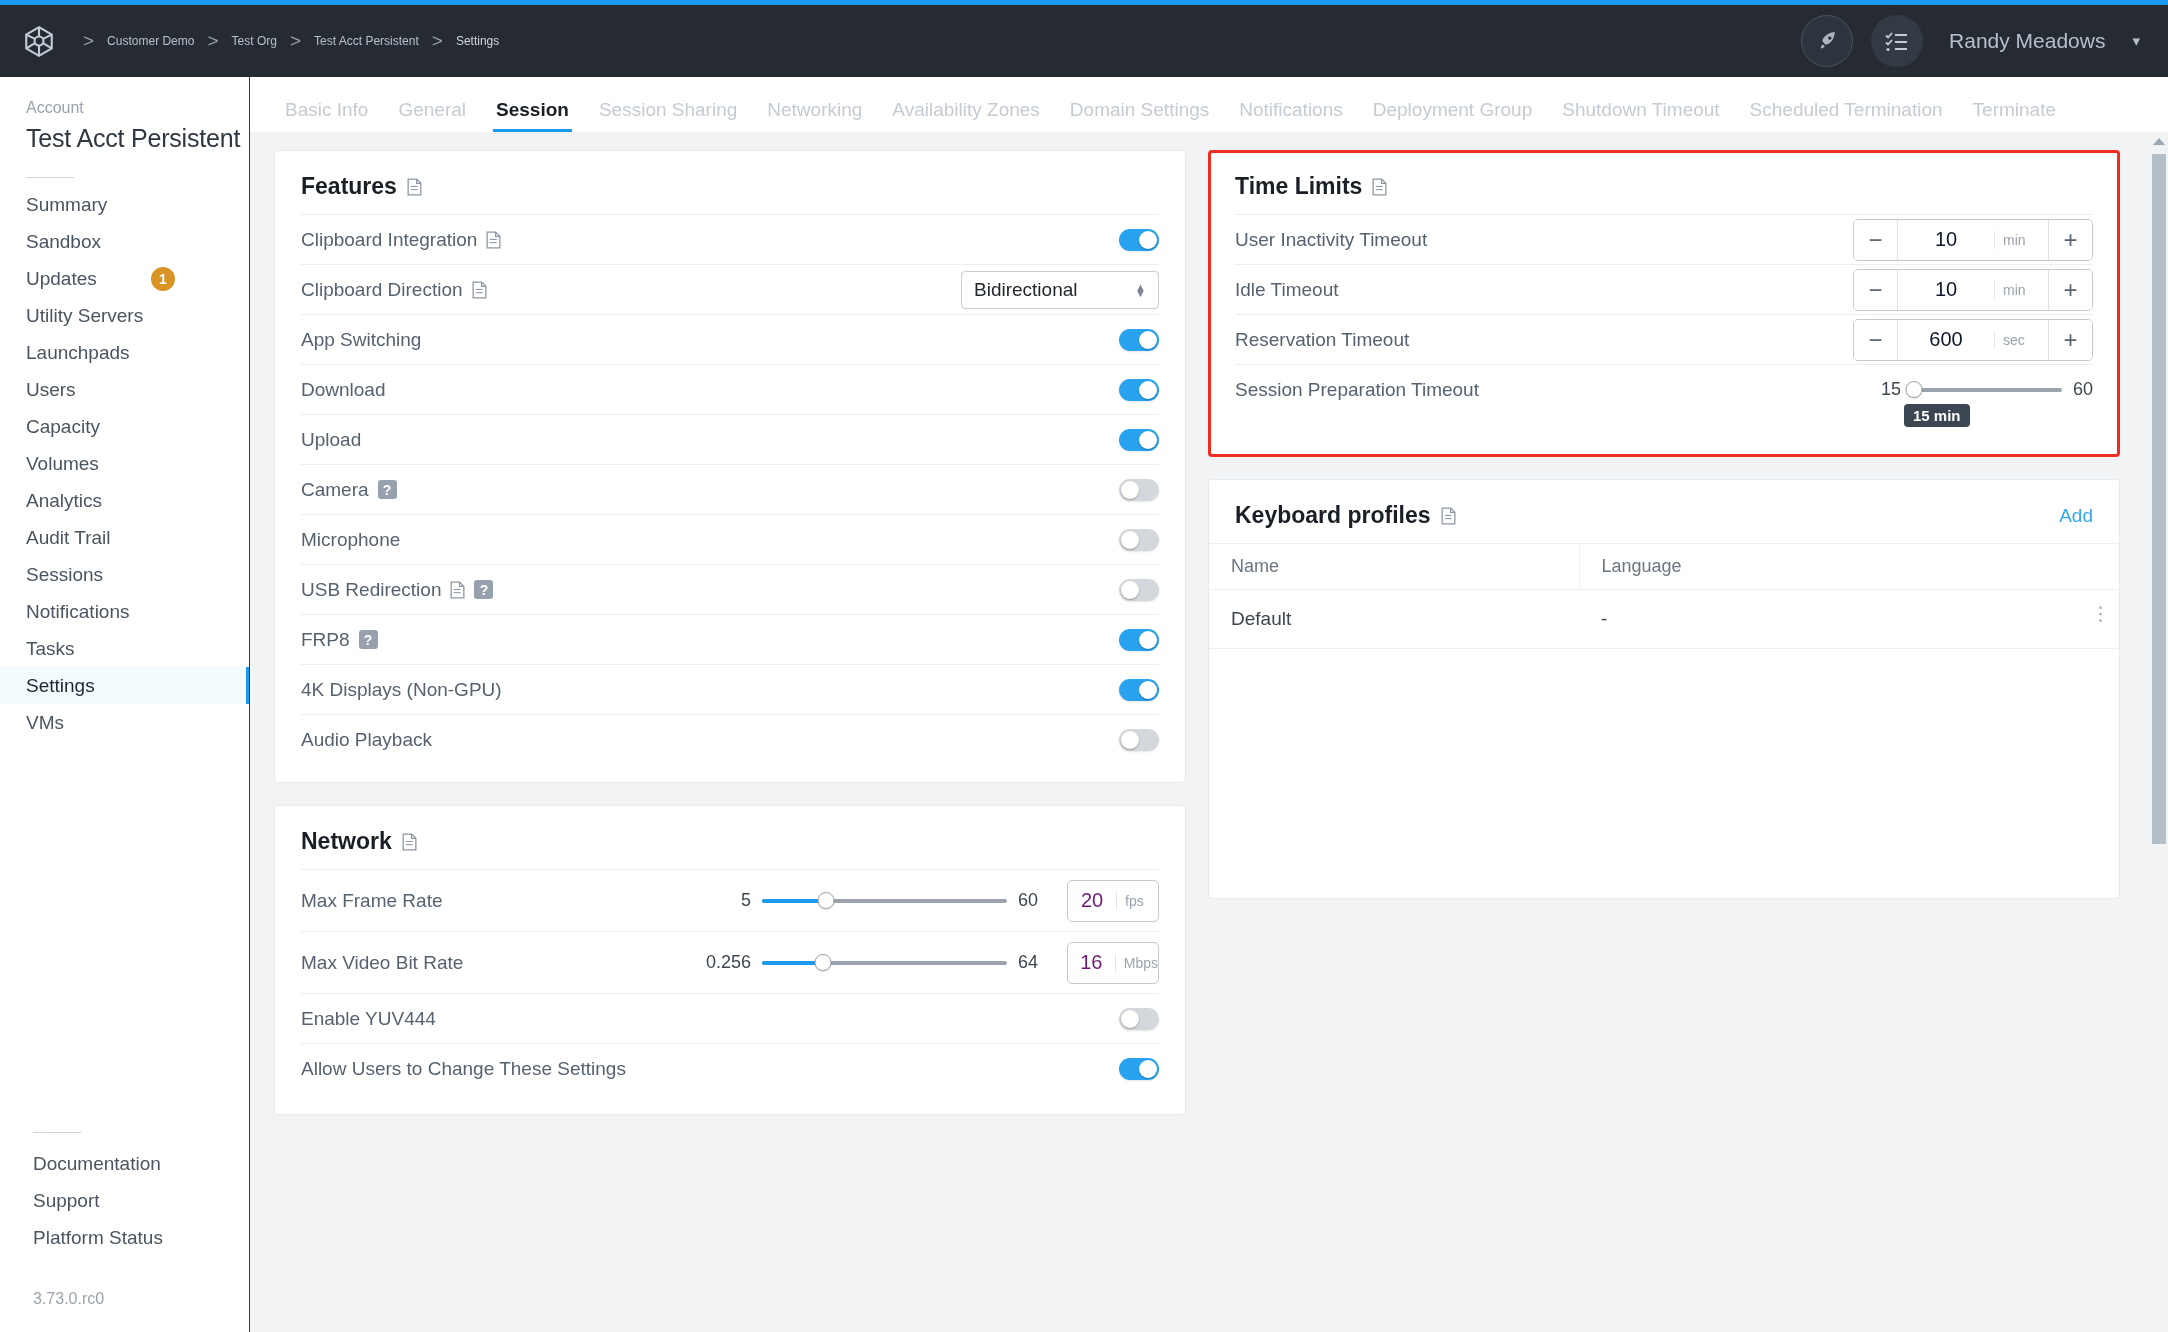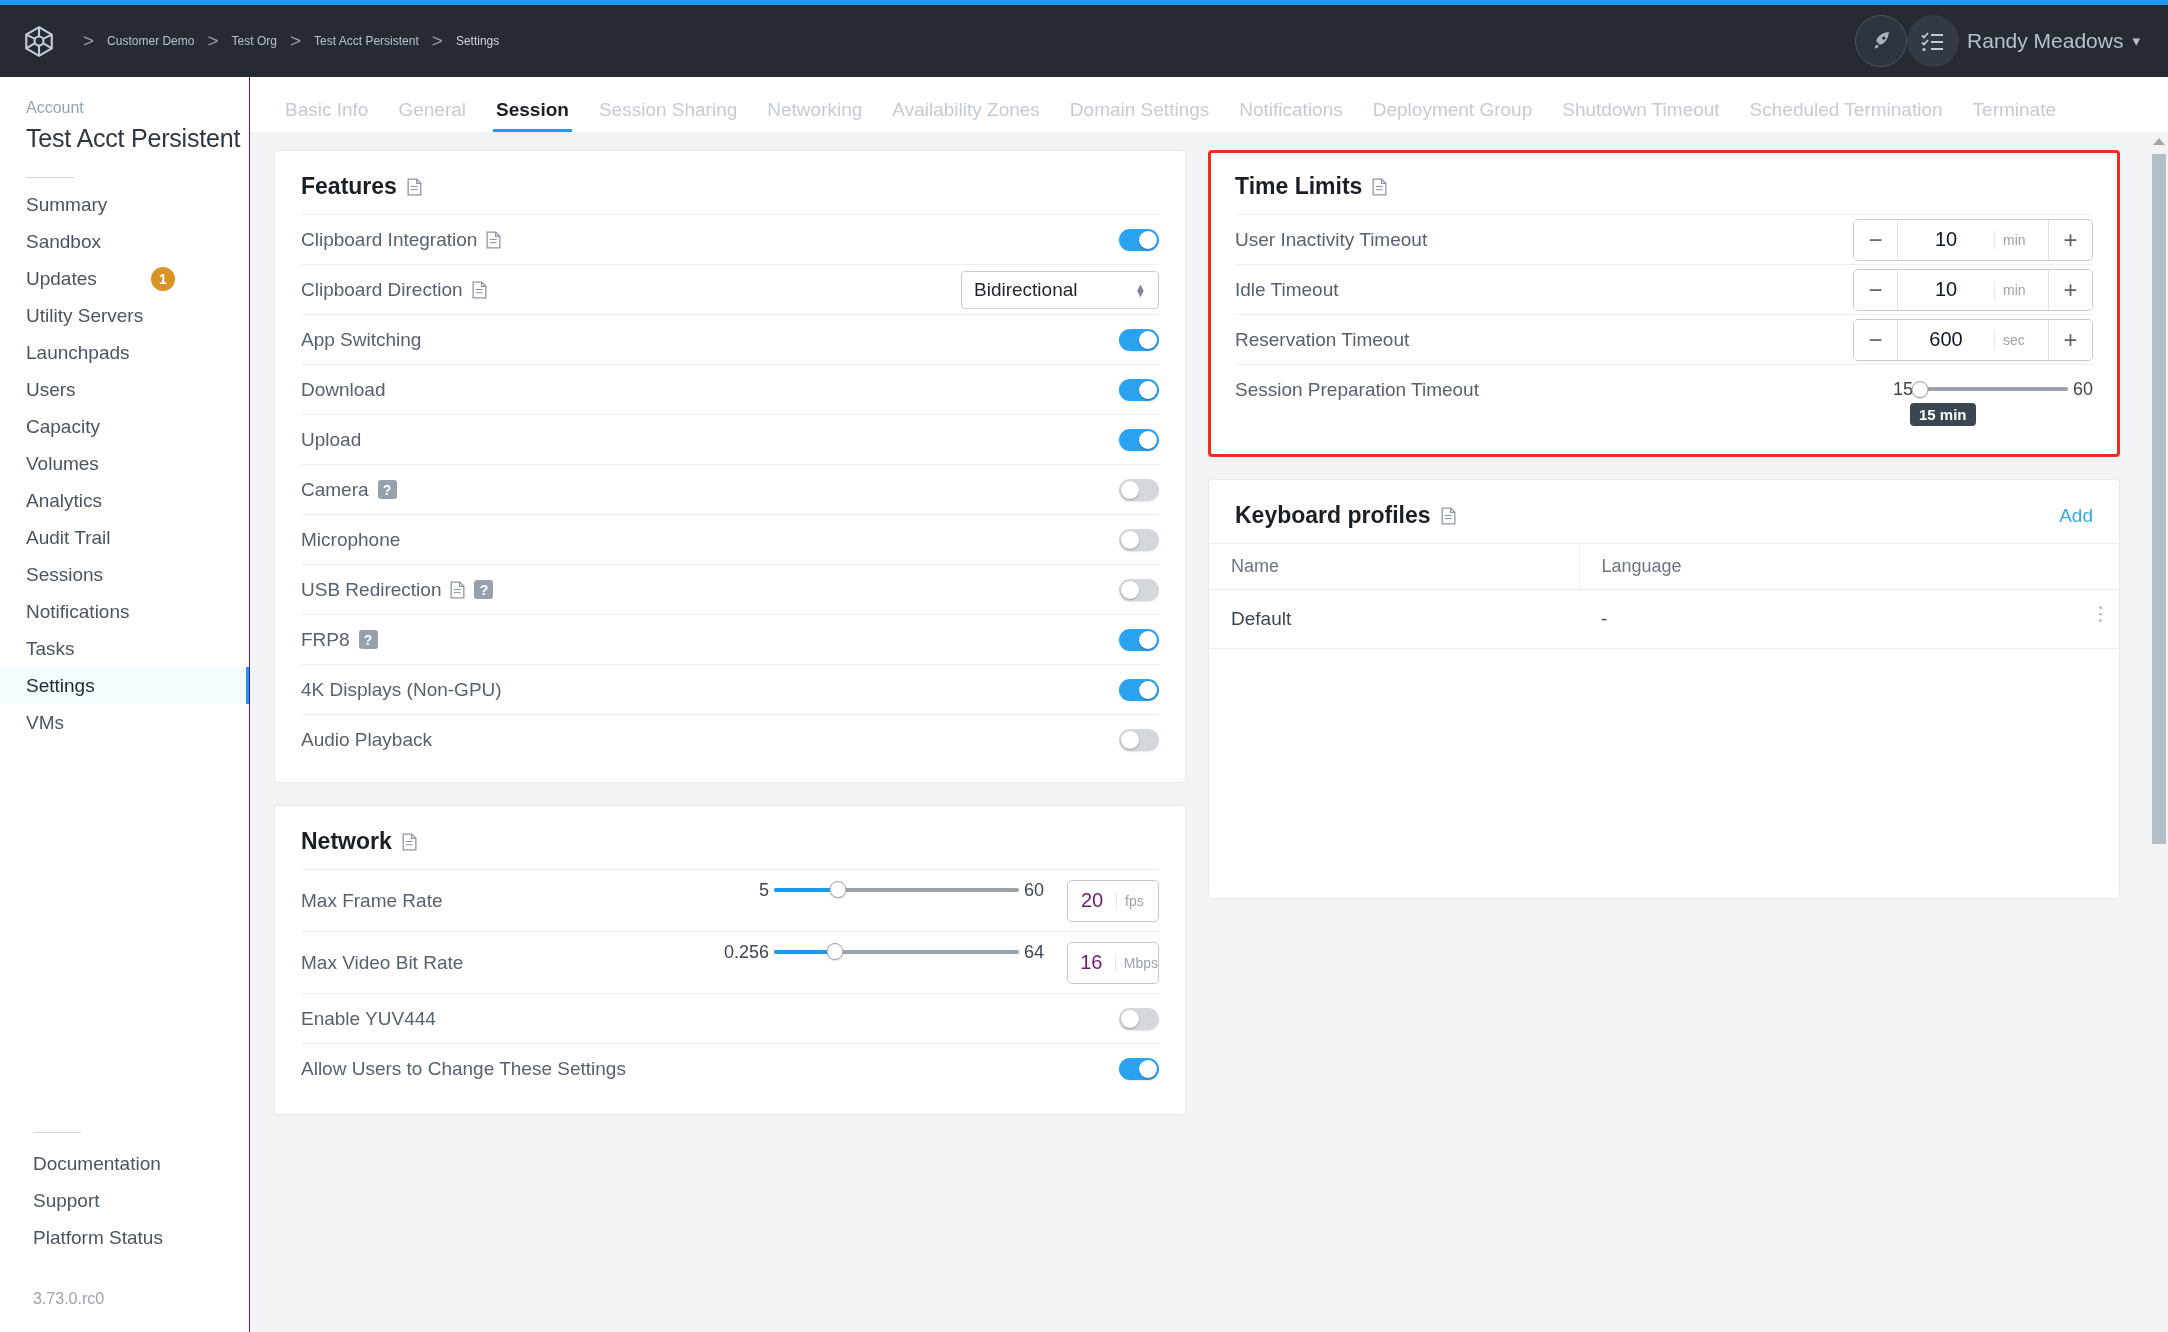--- a/index.html
+++ b/index.html
@@ -23,21 +23,21 @@
     width: 2168px; height: 72px;
     background: #262b33;
     display: flex; align-items: center;
     padding: 0 28px 0 22px;
   }
   .logo { width: 34px; height: 34px; flex: none; }
   .breadcrumb { display: flex; align-items: center; margin-left: 14px; }
   .bc-sep { color: #9aa4b0; font-size: 19px; margin: 0 13px; }
   .bc-item { color: #b6c0cb; font-size: 12px; white-space: nowrap; cursor: pointer; }
   .bc-item.last { color: #cfd6de; }
-  .header-right { margin-left: auto; display: flex; align-items: center; }
+  .header-right { margin-left: auto; display: flex; align-items: center; gap: 18px; }
   .circ-btn {
     width: 52px; height: 52px; border-radius: 50%;
     background: #333a44; display: flex; align-items: center; justify-content: center;
     cursor: pointer;
   }
   .circ-btn.outlined { background: #2d343d; border: 1px solid #4a525c; }
   .user-name { color: #b6c0cb; font-size: 21px; margin-left: 8px; cursor: pointer; }
   .caret { color: #b6c0cb; font-size: 15px; margin-left: 9px; }
 
   
@@ -181,21 +181,21 @@
   .stepper .btn.plus { border-right: none; border-left: 1px solid #dfe3e8; }
   .stepper .val {
     width: 96px; text-align: center; font-size: 20px; color: #0f172a;
   }
   .stepper .unit {
     width: 54px; font-size: 14px; color: #9aa3ad; padding-left: 8px;
     border-left: 1px solid #e3e7eb; height: 18px; line-height: 18px;
   }
 
   
-  .slider-wrap { display: flex; gap: 5px; }
+  .slider-wrap { display: flex; align-items: center; gap: 11px; }
   .slider-end { font-size: 18px; color: #3c4651; }
   .slider {
     position: relative; height: 20px; display: flex; align-items: center;
   }
   .slider .track {
     width: 100%; height: 4px; border-radius: 2px; background: #9aa3ad;
   }
   .slider .fill {
     position: absolute; left: 0; height: 4px; border-radius: 2px; background: #1b9bf0;
   }

